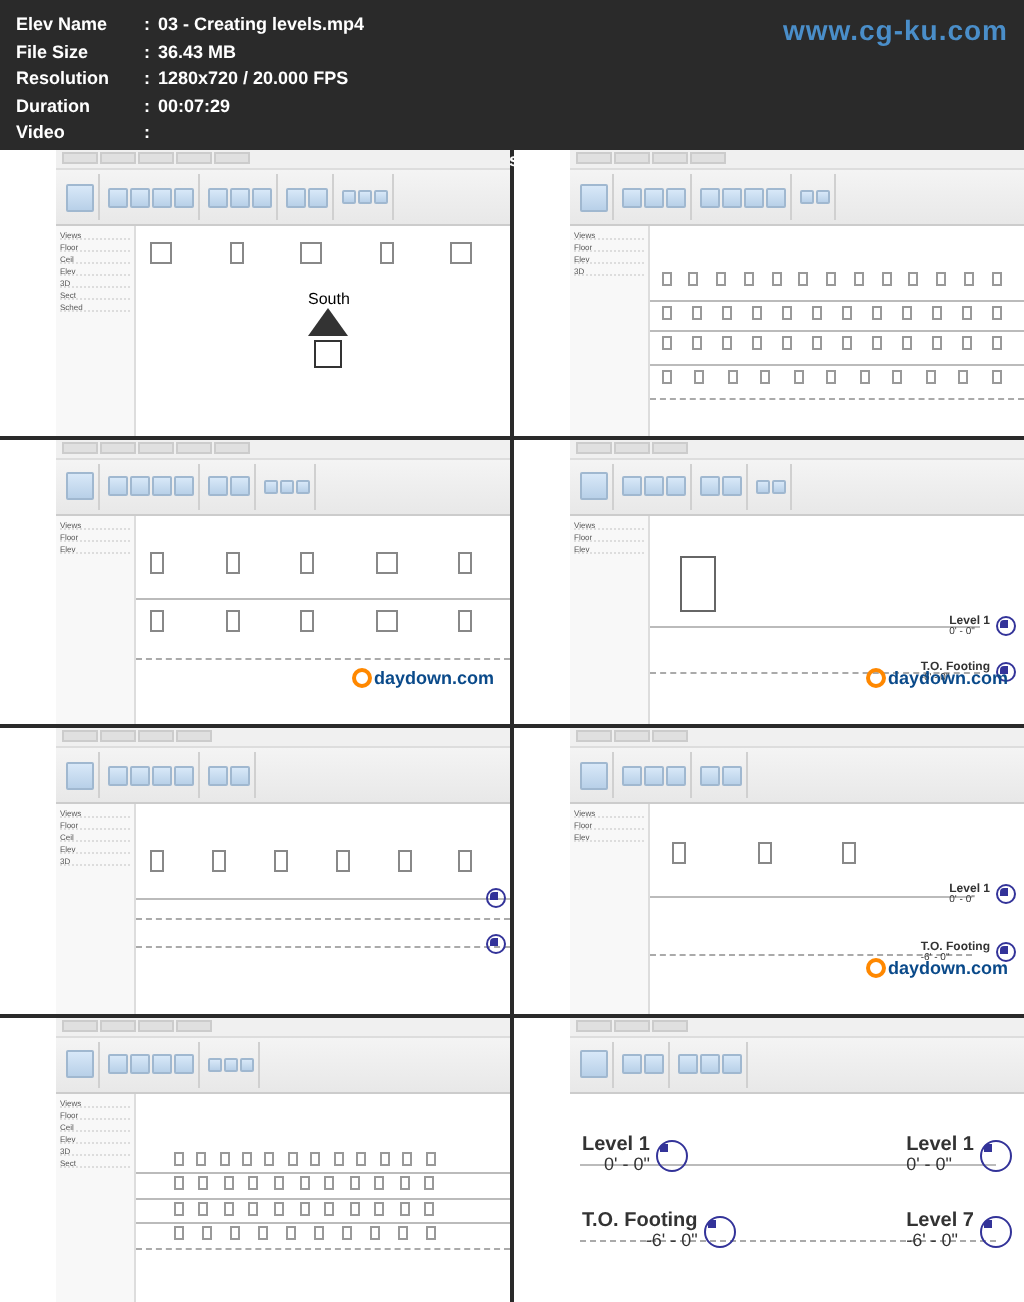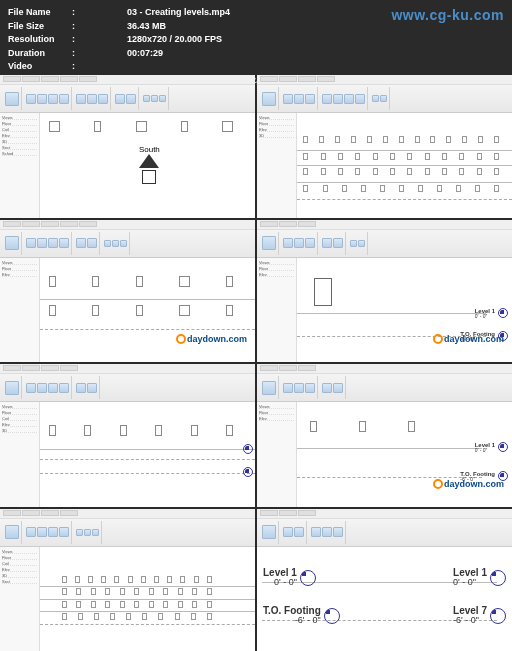--- a/index.html
+++ b/index.html
@@ -11,21 +11,21 @@
       color: #fff;
       padding: 6px 8px;
       font-size: 9px;
       line-height: 1.5;
       position: relative;
       height: 75px;
     }
     .header-row { display: flex; }
     .header-label { width: 60px; font-weight: bold; }
     .header-sep { margin: 0 4px; font-weight: bold; }
-    .header-value { font-weight: bold; margin-left: 48px; }
+    .header-value { font-weight: bold; }
     .watermark-top {
       position: absolute;
       top: 5px;
       right: 8px;
       font-size: 14px;
       font-weight: bold;
       color: #4a8ec9;
       letter-spacing: 0.5px;
     }
 
@@ -37,20 +37,21 @@
       background: #2a2a2a;
       width: 512px;
       height: 576px;
     }
     .thumb {
       background: #fff;
       position: relative;
       overflow: hidden;
       display: flex;
       flex-direction: column;
+      padding-left: 28px;
     }
 
     
     .ribbon {
       height: 28px;
       background: linear-gradient(#f4f4f4, #e8e8e8);
       border-bottom: 1px solid #ccc;
       display: flex;
       align-items: center;
       padding: 2px 3px;
@@ -214,21 +215,21 @@
     }
 
     .mini-row { position:absolute; left:3%; right:6%; display:flex; justify-content:space-between; }
     .mini-row .mw { width:5px; height:7px; border:1px solid #999; }
   </style>
 </head>
 <body>
 
 <div class="header">
   <div class="header-row">
-      <span class="header-label">File Name</span>
+      <span class="header-label">Elev Name</span>
       <span class="header-sep">:</span>
       <span class="header-value">03 - Creating levels.mp4</span>
     </div>
   <div class="header-row">
       <span class="header-label">File Size</span>
       <span class="header-sep">:</span>
       <span class="header-value">36.43 MB</span>
     </div>
   <div class="header-row">
       <span class="header-label">Resolution</span>

